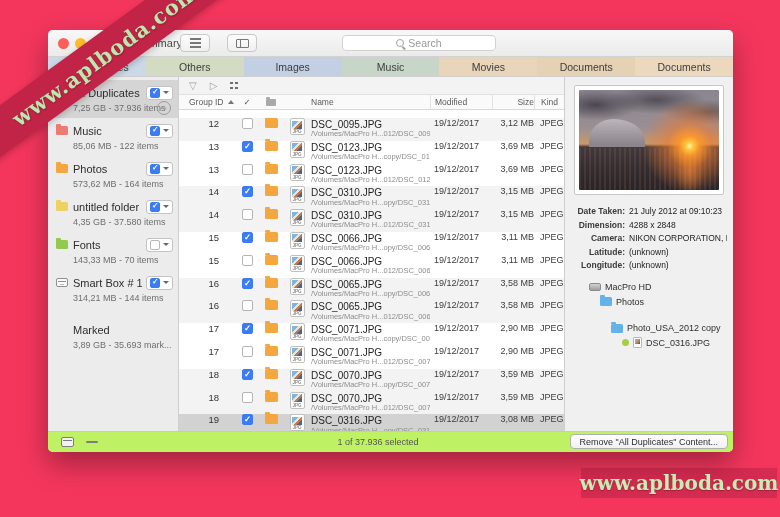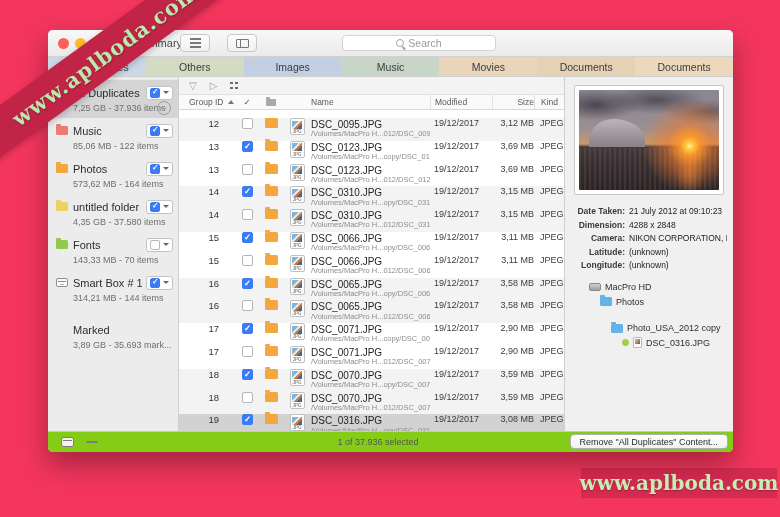--- a/index.html
+++ b/index.html
@@ -121,21 +121,21 @@
   .tree-icon{flex:0 0 auto;position:relative;}
   .icon-drive{width:12px;height:8px;background:linear-gradient(#d2d2d2,#9e9e9e);border:1px solid #8a8a8a;border-radius:2px;box-sizing:border-box;}
   .icon-folder-blue{width:12px;height:9px;background:#63b2ea;border-radius:1.5px;}
   .icon-folder-blue::before{content:"";position:absolute;top:-2px;left:0;width:5px;height:2.5px;background:#63b2ea;border-radius:1px 1px 0 0;}
   .icon-jpg-file{width:9px;height:11px;background:#fff;border:1px solid #b9b9b9;border-radius:1px;box-sizing:border-box;}
   .icon-jpg-file::before{content:"";position:absolute;left:1px;top:1px;right:1px;height:5px;
       background:linear-gradient(135deg,#7fb3e0 0 45%,#c07a4e 45% 70%,#48648f 70%);}
   .status-dot{width:7px;height:7px;border-radius:50%;background:#a6cf3d;flex:0 0 7px;}
   .tree-label{font-size:9px;color:#2e2e2e;white-space:nowrap;}
   
-  .footer{flex:0 0 20px;height:20px;background:#84cc16;border-top:1px solid #c8c8c8;position:relative;padding-left:40px;}
+  .footer{flex:0 0 20px;height:20px;background:#bef264;border-top:1px solid #c8c8c8;position:relative;padding-left:40px;}
   .fbox-icon{position:absolute;left:13px;top:5px;width:13px;height:10px;border:1px solid #7d7d7d;border-radius:2px;background:#f2f2f2;box-sizing:border-box;}
   .fbox-icon::before{content:"";position:absolute;left:1px;right:1px;top:2px;height:1px;background:#7d7d7d;}
   .fminus{position:absolute;left:38px;top:9px;width:12px;height:2px;background:#7d7d7d;border-radius:1px;}
   .status{position:absolute;left:230px;top:5px;width:200px;text-align:center;font-size:9px;color:#555;}
   .remove-btn{position:absolute;right:5px;top:2px;height:15px;box-sizing:border-box;padding:0 9px;
       background:linear-gradient(#ffffff,#f1f1f1);border:1px solid #b0b0b0;border-radius:4px;
       font-size:9px;color:#2e2e2e;display:flex;align-items:center;white-space:nowrap;}
   
   .ribbon{position:absolute;left:-85px;top:34px;width:380px;height:42px;background:#c12446;transform:rotate(-36deg);
       display:flex;align-items:center;justify-content:center;z-index:10;box-shadow:0 2px 6px rgba(0,0,0,.22);}

